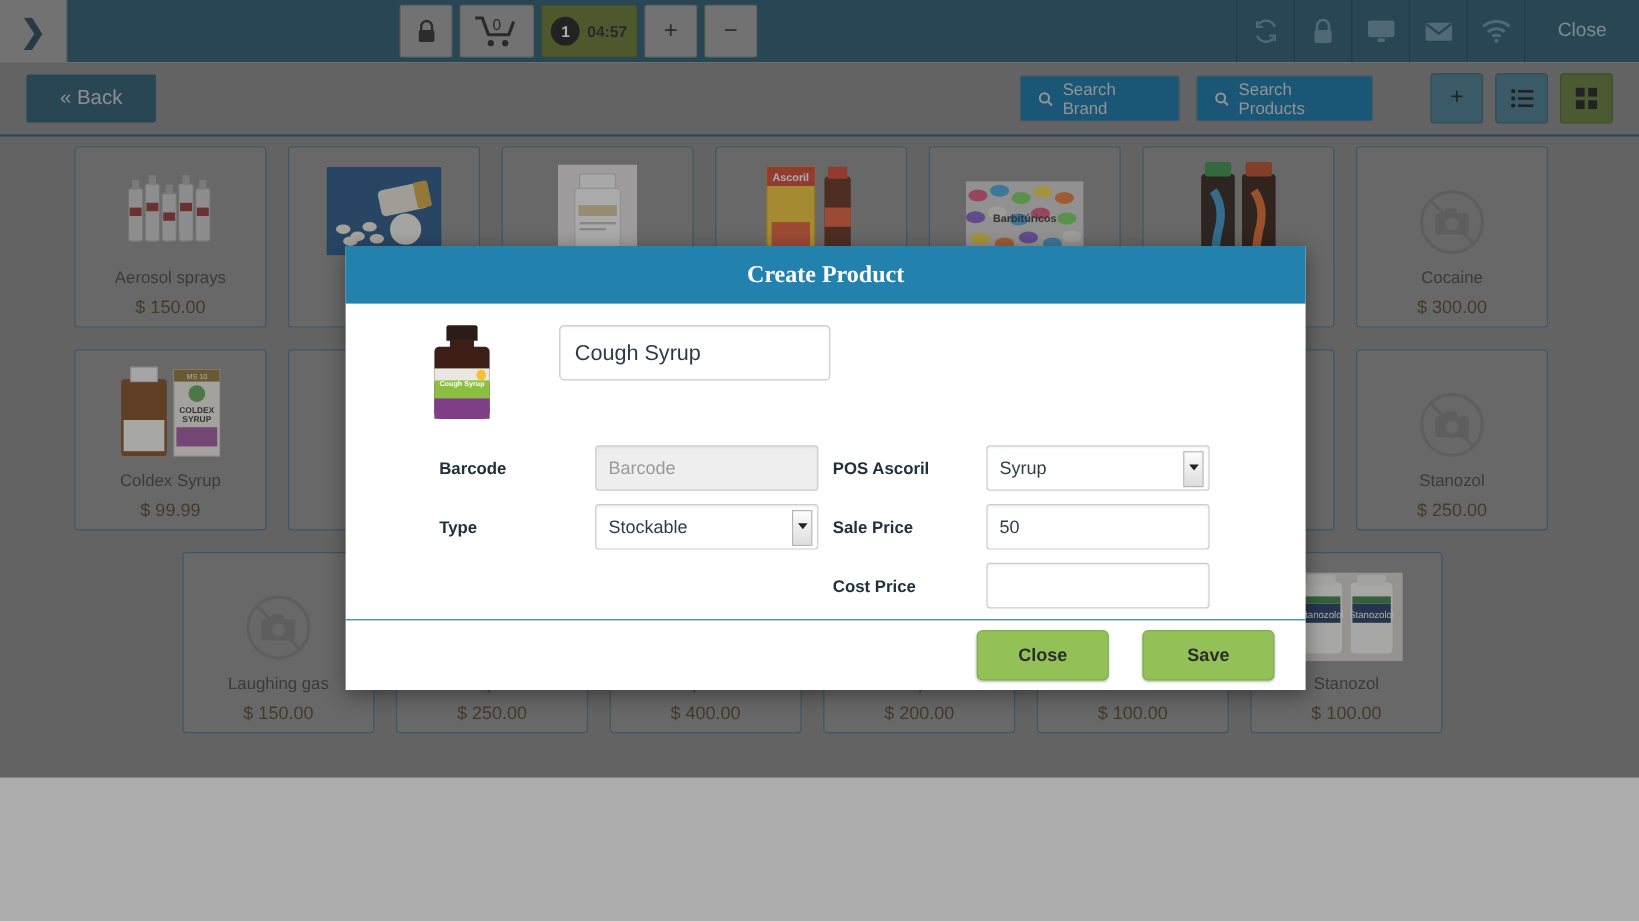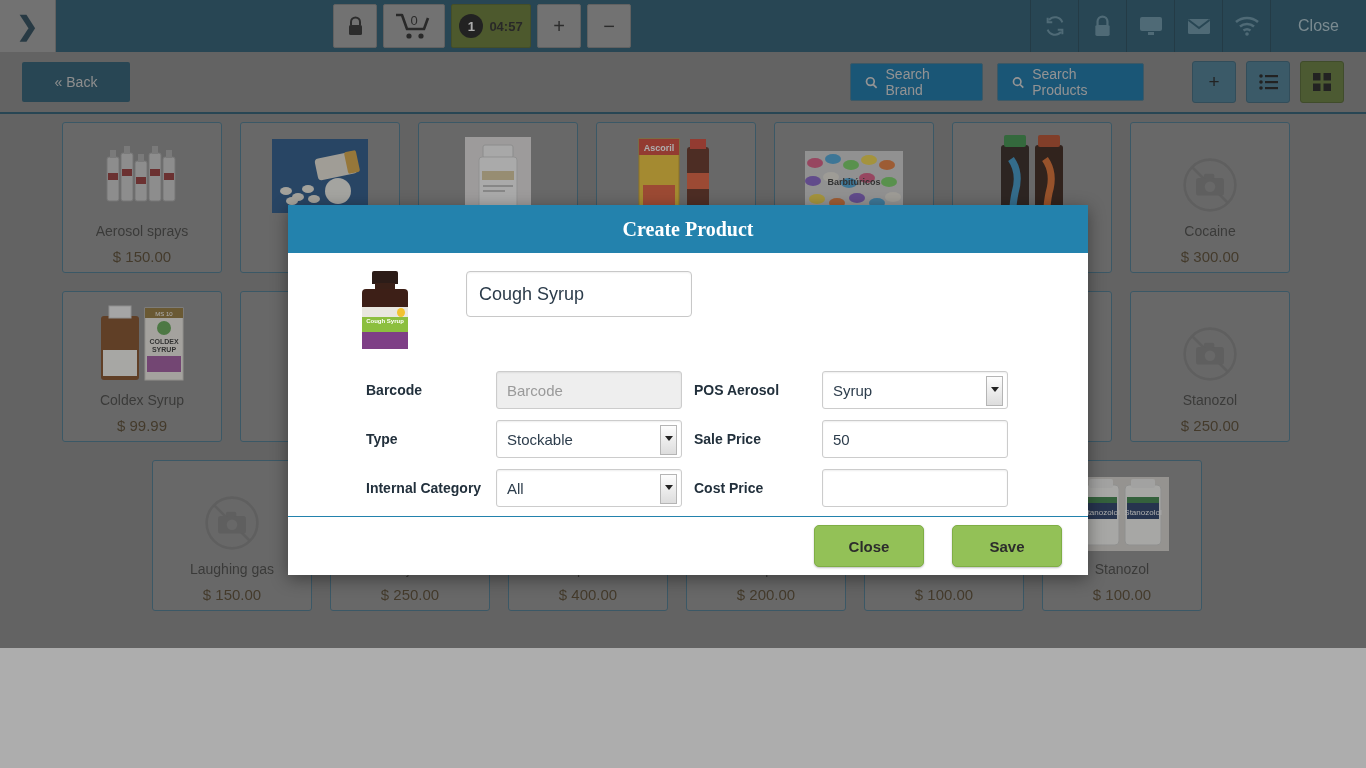--- a/index.html
+++ b/index.html
@@ -58,21 +58,21 @@
   .subbar {
     position: absolute; left: 0; top: 52px; width: 1366px; height: 62px;
     background: #808080;
     border-bottom: 2px solid #1a4f66;
     display: flex; align-items: center;
   }
   .back-btn {
     margin-left: 22px; width: 108px; height: 40px;
     background: #1a4f66; color: #c9c9c9;
     display: flex; align-items: center; justify-content: center;
-    font-size: 14px; border-radius: 2px;
+    font-size: 17px; border-radius: 2px;
   }
   .subbar-spacer { flex: 1; }
   .search-box {
     height: 38px; margin-right: 14px;
     background: #0369a1; border: 1px solid #3e6d84;
     border-radius: 2px;
     display: flex; align-items: center; gap: 8px;
     padding: 0 14px;
     color: #d2d2d2; font-size: 14px;
   }
@@ -623,32 +623,25 @@
               <span>Barcode</span>
             </div>
           </div>
           <div class="frow">
             <span class="flabel">Type</span>
             <div class="ctl w186 sel">
               <span>Stockable</span>
               <span class="arw"></span>
             </div>
           </div>
-          <div class="frow">
-            <span class="flabel">Internal Category</span>
-            <div class="ctl w186 sel">
-              <span>All</span>
-              <span class="arw"></span>
-            </div>
-          </div>
         </div>
 
         <div class="col col-right" style="margin-left:12px">
           <div class="frow">
-            <span class="flabel">POS Aerosol</span>
+            <span class="flabel">POS Ascoril</span>
             <div class="ctl w186 sel">
               <span>Syrup</span>
               <span class="arw"></span>
             </div>
           </div>
           <div class="frow">
             <span class="flabel">Sale Price</span>
             <div class="ctl w186">
               <span>50</span>
             </div>

